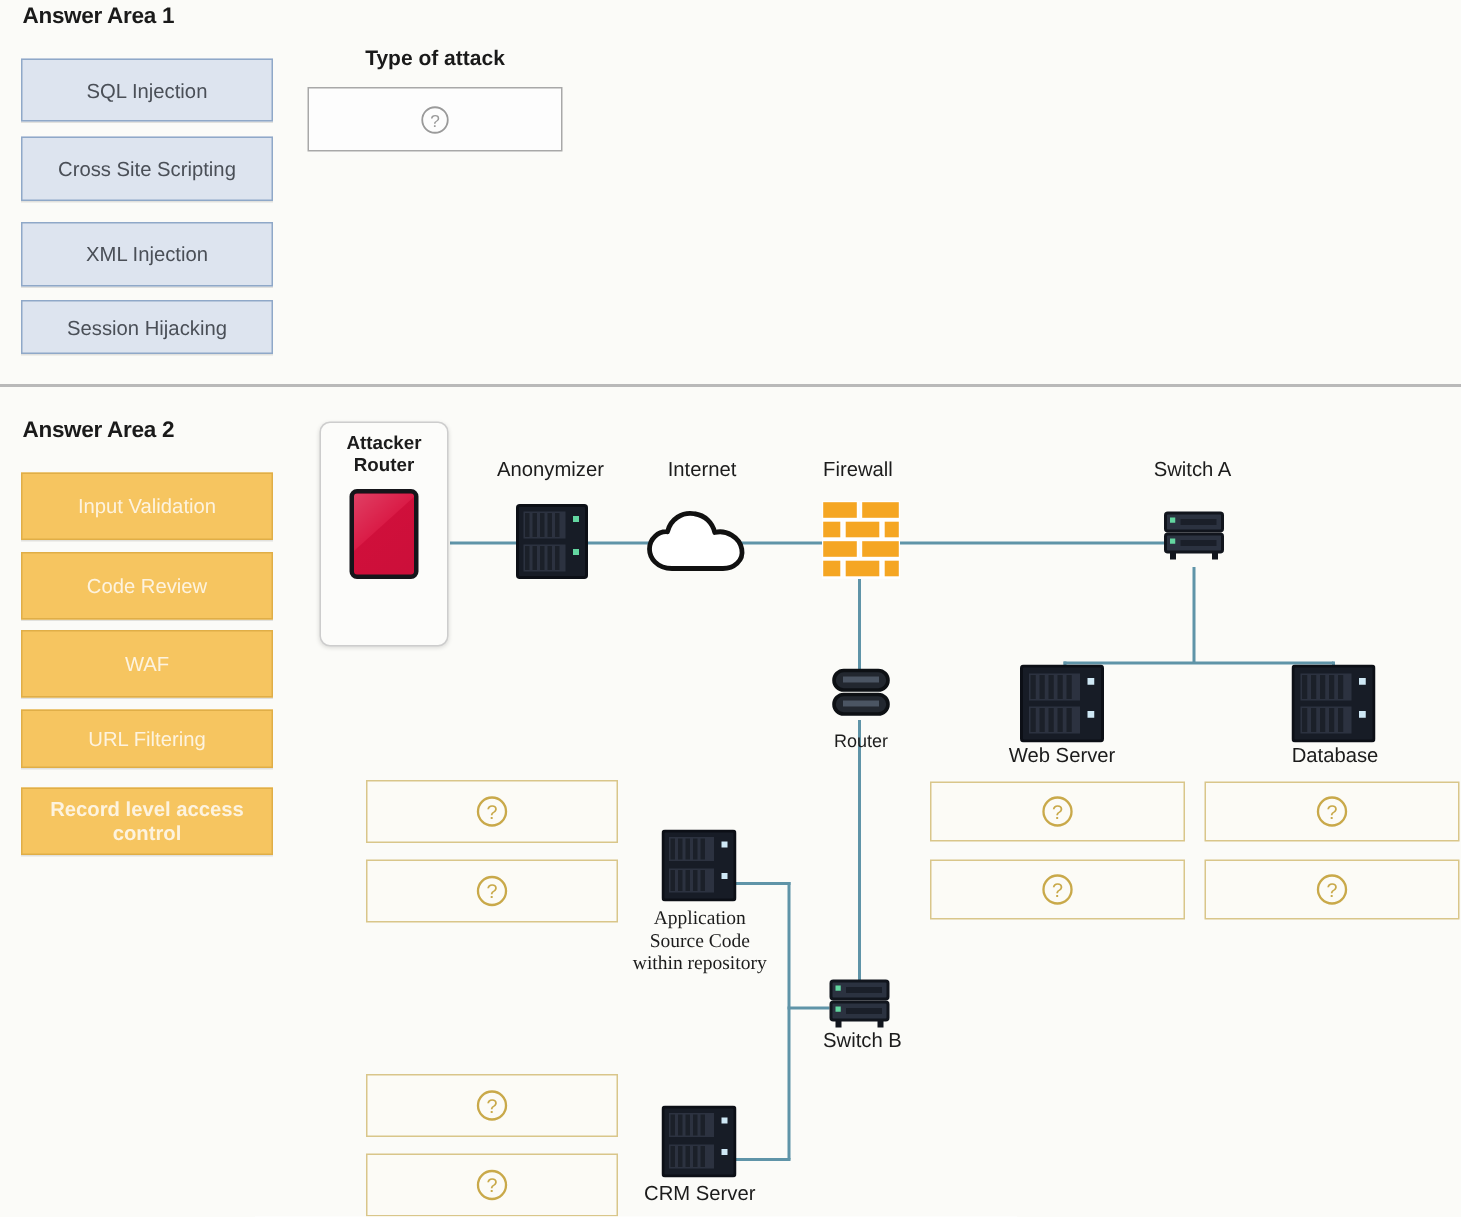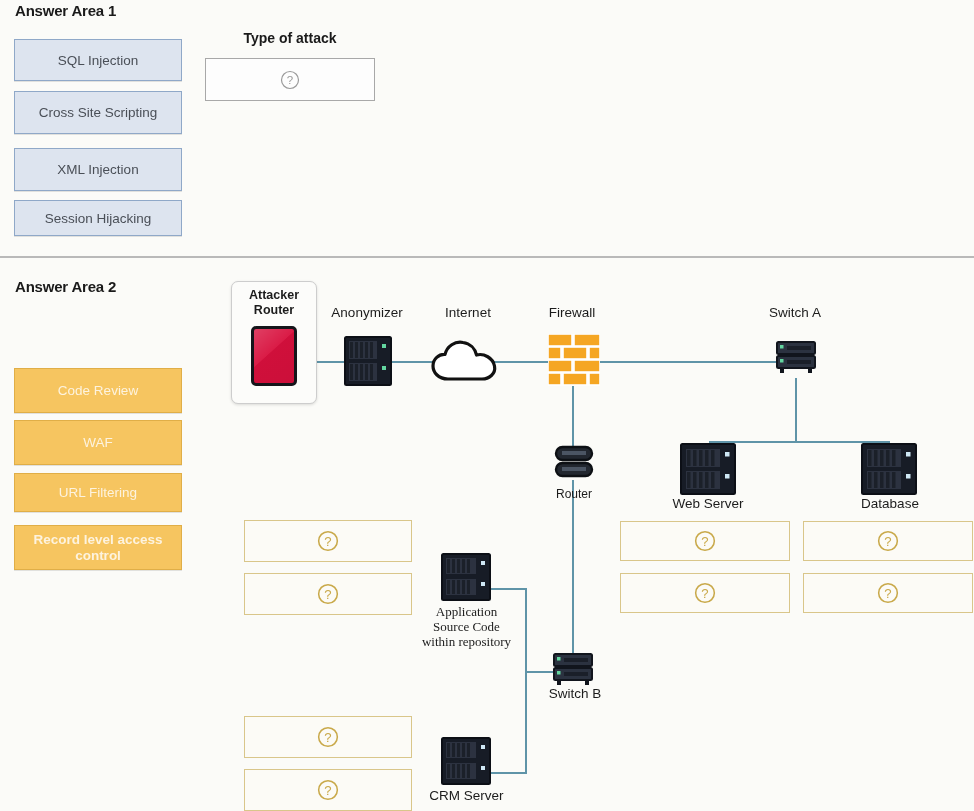--- a/index.html
+++ b/index.html
@@ -128,20 +128,23 @@
         <circle cx="10" cy="10" r="8.5" fill="none" stroke="#9a9a9a" stroke-width="1.2"></circle>
         <text x="10" y="14.4" text-anchor="middle" font-family="Liberation Sans, sans-serif" font-size="11.5" fill="#9a9a9a">?</text>
       </svg>
     </span>
   </div>
 
   <div class="abs divider" style="left:0px; top:256px; width:974px;"></div>
 
   <div class="abs section-title" style="left:15px; top:278px;">Answer Area 2</div>
 
+  <div class="abs opt-orange center-txt" style="left:14px; top:315px; width:168px; height:45px;">
+    <span>Input Validation</span>
+  </div>
   <div class="abs opt-orange center-txt" style="left:14px; top:368px; width:168px; height:45px;">
     <span>Code Review</span>
   </div>
   <div class="abs opt-orange center-txt" style="left:14px; top:420px; width:168px; height:45px;">
     <span>WAF</span>
   </div>
   <div class="abs opt-orange center-txt" style="left:14px; top:473px; width:168px; height:39px;">
     <span>URL Filtering</span>
   </div>
   <div class="abs opt-orange center-txt" style="left:14px; top:525px; width:168px; height:45px; padding:0 8px;font-weight:bold;">
@@ -169,21 +172,21 @@
   <div class="abs wire" style="left:888px; top:441px; width:2px; height:14px;"></div>
 
   <div class="abs wire" style="left:525px; top:588px; width:2px; height:185px;"></div>
 
   <div class="abs wire" style="left:525px; top:671px; width:28px; height:2px;"></div>
 
   <div class="abs wire" style="left:490px; top:588px; width:37px; height:2px;"></div>
 
   <div class="abs wire" style="left:490px; top:772px; width:37px; height:2px;"></div>
 
-  <div class="abs tablet-card" style="left:231px; top:281px; width:86px; height:123px;">
+  <div class="abs tablet-card" style="left:213px; top:281px; width:86px; height:150px;">
     <div class="node-label" style="margin-top:6px; font-weight:bold; font-size:12.5px;">Attacker</div>
     <div class="node-label" style="font-weight:bold; font-size:12.5px;">Router</div>
     <div class="tablet-body" style="margin:8px auto 0 auto; width:46px; height:60px;"></div>
   </div>
 
   <div class="abs node-label" style="left:305px; top:305px; width:124px; font-size:13.5px;">Anonymizer</div>
   <div class="abs icon-wrap" style="left:344px; top:336px;">
     <svg width="48" height="50" viewBox="0 0 48 50">
       <rect x="1" y="1" width="46" height="48" rx="1.5" fill="#171c26" stroke="#0c0f16" stroke-width="2"></rect>
       <rect x="5" y="5" width="28" height="18" fill="#2c3240"></rect>

